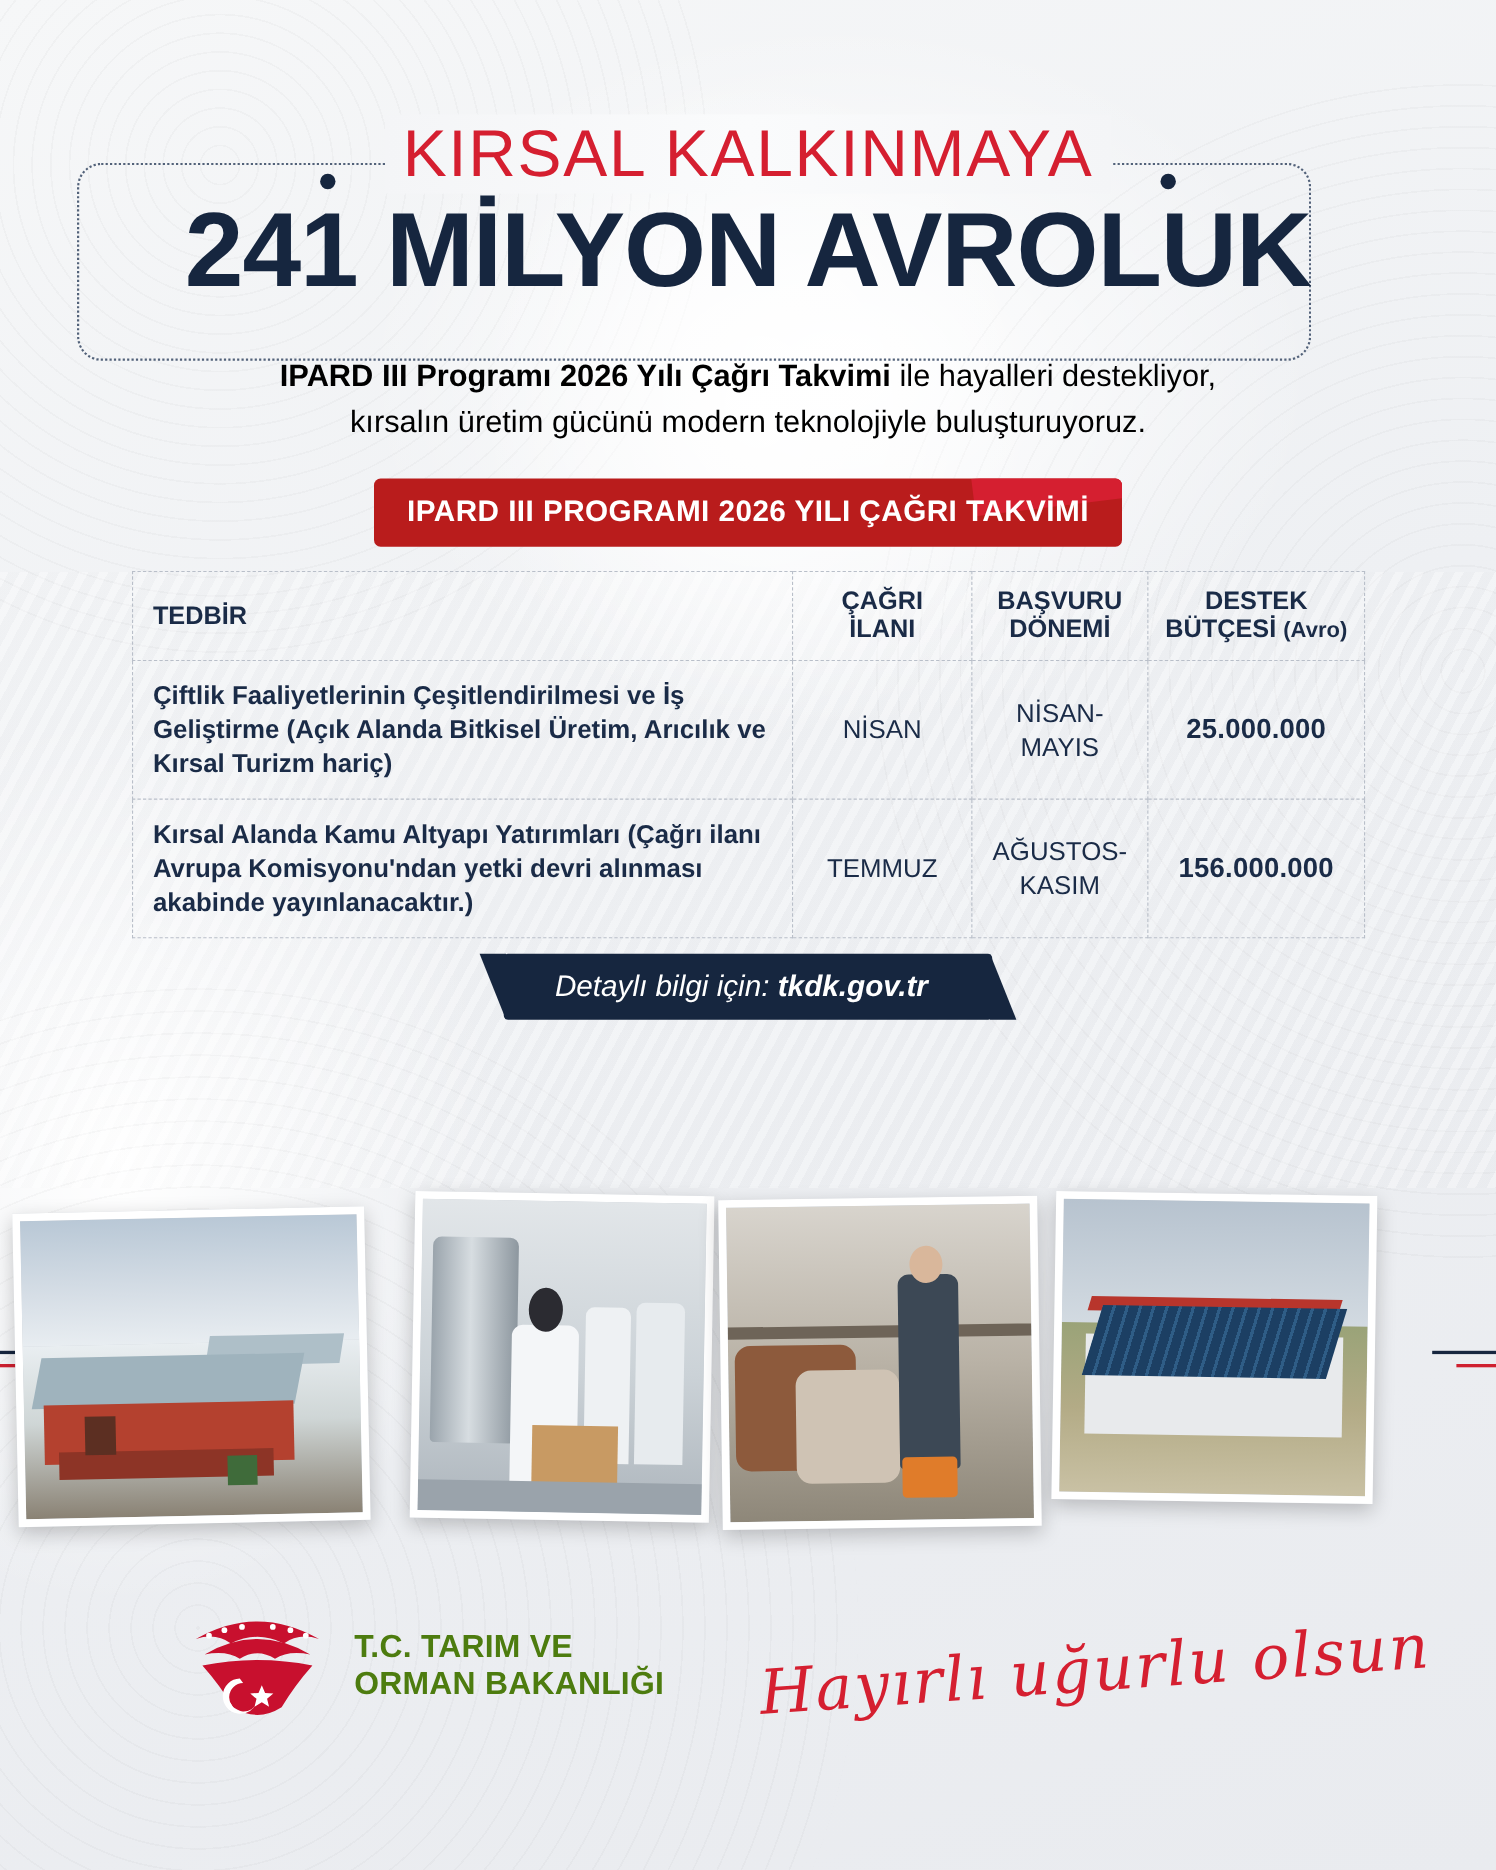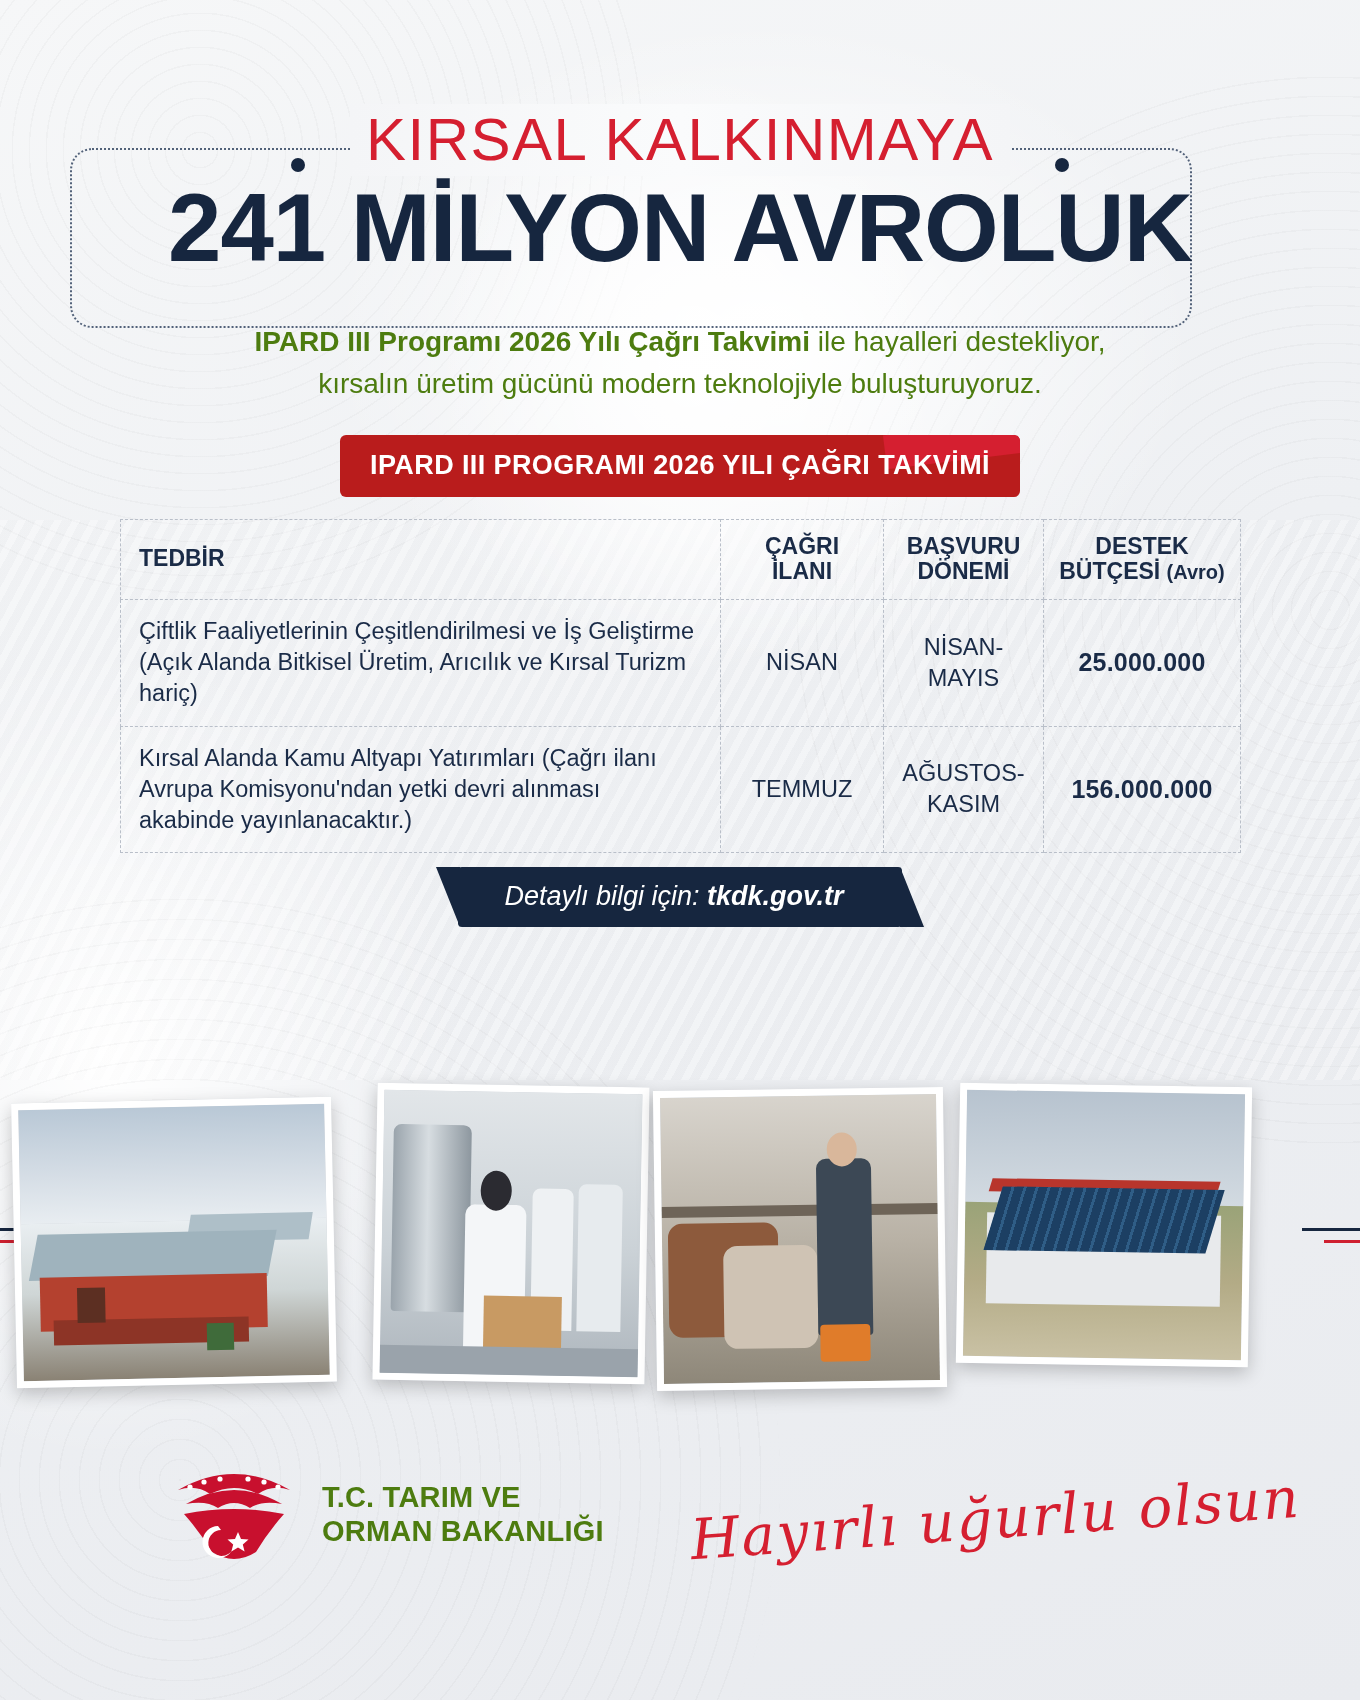--- a/index.html
+++ b/index.html
@@ -122,21 +122,21 @@
   .subline {
     font-size: 62px; font-weight: 400; letter-spacing: .5px;
     color: #d51f30; line-height: 1;
     padding: 0 34px;
     background: linear-gradient(90deg, rgba(244,245,247,0) 0%, #f4f5f7 12%, #f8f9fa 50%, #f4f5f7 88%, rgba(244,245,247,0) 100%);
   }
 
   .lede {
     position: relative; z-index: 3;
     margin-top: 42px;
-    font-size: 28px; color: #4d7c0f; line-height: 1.5;
+    font-size: 28px; color: #000000; line-height: 1.5;
     font-weight: 400;
   }
   .lede b { font-weight: 700; }
 
   
   .banner-wrap {
     position: relative; z-index: 3;
     display: flex; justify-content: center;
     margin-top: 30px;
   }
@@ -180,21 +180,21 @@
     font-size: 23px; font-weight: 800;
     line-height: 1.08;
   }
   th.c-tedbir { text-align: left; padding-left: 18px; width: 600px; }
   th.c-ilan   { text-align: center; width: 163px; }
   th.c-donem  { text-align: center; width: 160px; }
   th.c-butce  { text-align: center; width: 197px; }
   th .unit { font-weight: 800; font-size: 20px; }
 
   tbody td { padding: 16px 12px; font-size: 23.5px; line-height: 1.32; }
-  td.tedbir { text-align: left; padding-left: 18px; padding-right: 20px; font-weight: 400; }
+  td.tedbir { text-align: left; padding-left: 18px; padding-right: 20px; font-weight: 700; }
   td.ilan, td.donem { text-align: center; font-weight: 400; }
   td.butce { text-align: center; font-weight: 800; font-size: 25px; letter-spacing: .2px; }
 
   
   .ribbon-wrap { position: relative; z-index: 3; display: flex; justify-content: center; margin-top: 14px; }
   .ribbon {
     position: relative;
     background: #16263f; color: #fff;
     padding: 14px 58px 15px 46px;
     font-size: 27px;

